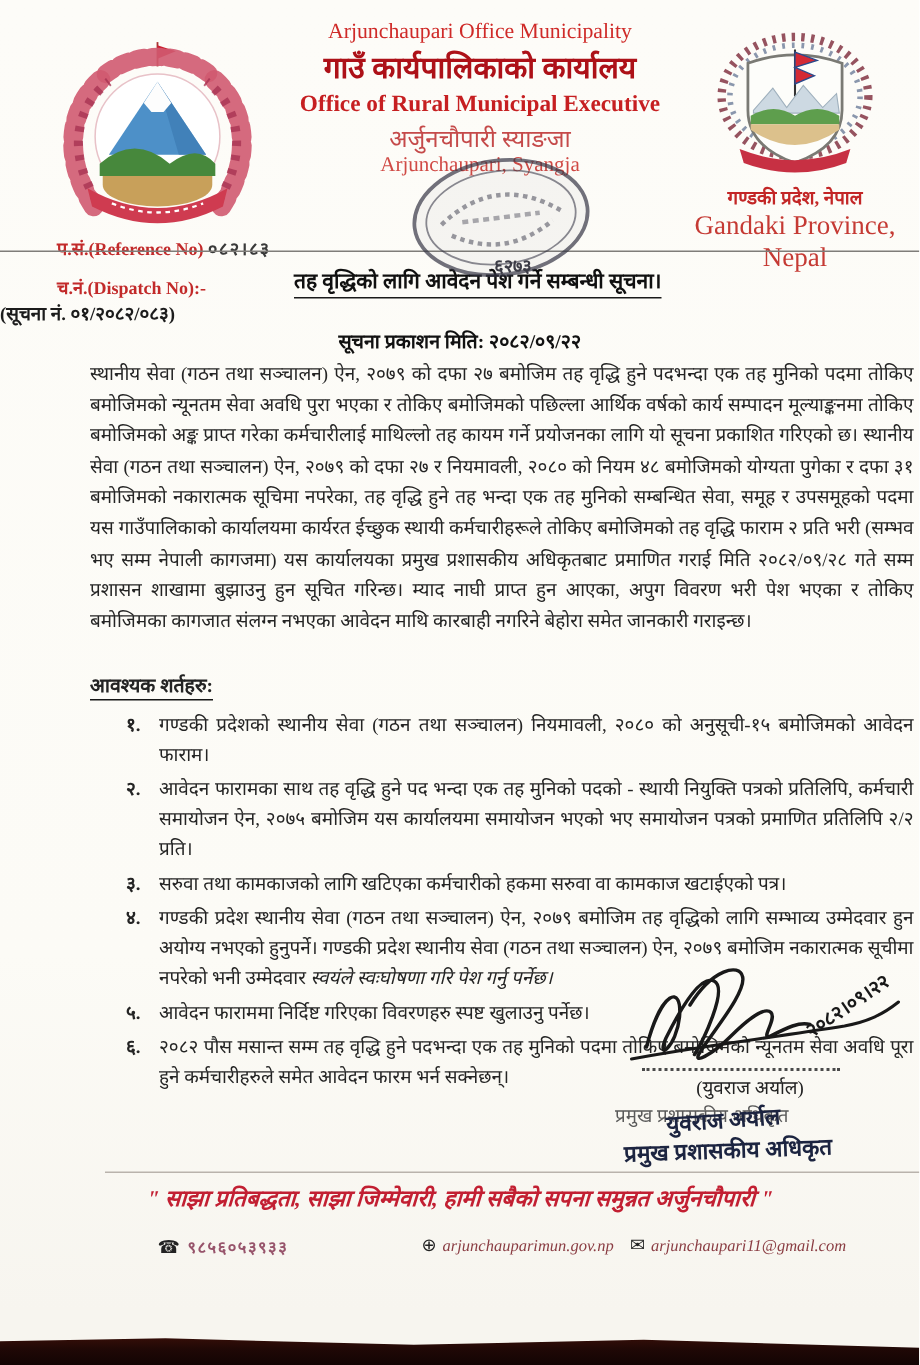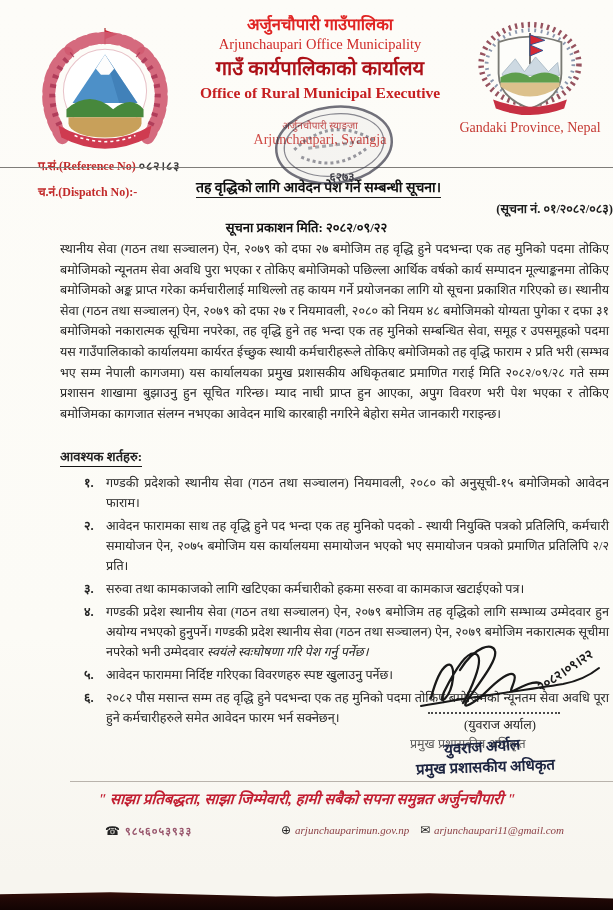--- a/index.html
+++ b/index.html
@@ -10,38 +10,38 @@
   html,body{width:613px;}
   body{font-family:var(--serif);}
   .page{
     position:relative;width:613px;height:910px;overflow:hidden;
     background:linear-gradient(180deg,#fdfcf8 0%,#fcfbf6 70%,#f7f5ef 96%);
   }
   
   .logo-left{position:absolute;left:34px;top:28px;width:142px;height:134px;}
   .right-head{position:absolute;left:452px;top:20px;width:156px;text-align:center;}
   .right-head .prov-np{font-weight:bold;font-size:12.5px;color:#c32626;margin-top:2px;}
-  .right-head .prov-en{font-size:14px;color:#c53a34;}
+  .right-head .prov-en{font-size:18px;color:#c53a34;}
   .center-head{position:absolute;left:150px;top:12px;width:340px;text-align:center;}
   .ch-np1{font-size:16.5px;font-weight:bold;color:#e02423;}
   .ch-en1{font-size:14.5px;color:#cf2a28;margin-top:1px;}
   .ch-np2{font-size:20px;font-weight:bold;color:#ad1118;margin-top:1px;}
   .ch-en2{font-size:15.5px;font-weight:bold;color:#c61f21;margin-top:3px;}
-  .ch-np3{font-size:10px;color:#c54a4a;margin-top:16px;}
+  .ch-np3{font-size:16px;color:#c54a4a;margin-top:2px;}
   .ch-en3{font-size:14px;color:#d04a45;}
   .refs{position:absolute;left:38px;top:121px;font-size:12px;color:#c22a2a;font-weight:bold;margin-top:36px;}
   .refs .row{margin-bottom:9px;}
   .refs .val{color:#3a3a3a;font-family:var(--sans);font-weight:bold;letter-spacing:1px;}
   .stamp{position:absolute;left:272px;top:103px;width:124px;height:84px;transform:rotate(-7deg);opacity:.82;z-index:5;}
   .stamp-num{position:absolute;left:312px;top:168px;width:60px;text-align:center;font-size:12px;font-weight:bold;color:#3c3c46;z-index:6;}
   .head-rule{position:absolute;left:0;top:167px;width:613px;border-top:1.6px solid #7f7d79;}
   
   .title-line{position:absolute;top:177px;left:12px;width:100%;text-align:center;z-index:2;}
   .title-line span{display:inline-block;font-size:14px;font-weight:bold;color:#101010;border-bottom:1.6px solid #1a1a1a;padding-bottom:1px;}
-  .notice-no{position:absolute;top:200px;left:0;width:100%;text-align:right;font-size:12.5px;font-weight:600;color:#1c1c1c;}
+  .notice-no{position:absolute;top:200px;left:0;width:100%;text-align:left;font-size:12.5px;font-weight:600;color:#1c1c1c;}
   .pub-date{position:absolute;top:218px;left:0;width:100%;text-align:center;font-size:13px;font-weight:bold;color:#111;}
   
   .flow{position:absolute;top:239px;left:60px;right:4px;color:#242424;}
   .body-para{font-size:12.6px;line-height:20.6px;text-align:justify;}
   .req-head{margin-top:23px;}
   .req-head span{display:inline-block;font-size:13px;font-weight:bold;border-bottom:1.5px solid #151515;padding-bottom:1px;}
   .req-list{margin-top:6px;padding-left:24px;}
   .req-item{display:flex;margin-bottom:3px;font-size:12.6px;line-height:20px;}
   .req-num{width:22px;flex:none;font-weight:bold;}
   .req-text{flex:1;text-align:justify;}
@@ -86,40 +86,40 @@
     <polygon points="38,74 70,26 102,74" fill="#4d90c8"></polygon>
     <polygon points="70,26 102,74 84,74" fill="#3c7ab2" opacity="0.7"></polygon>
     <polygon points="61,40 70,26 79,40 74,46 66,46" fill="#fdfdfd"></polygon>
     <path d="M32,80 Q55,60 78,80 Q96,66 108,80 L108,88 L32,88 Z" fill="#47883c"></path>
     <path d="M34,88 h72 v6 a36,14 0 0 1 -72,0 z" fill="#c8a05a"></path>
     <path d="M24,96 Q70,122 116,96 L113,108 Q70,130 27,108 Z" fill="#cf3b50"></path>
     <path d="M40,106 Q70,118 100,106" stroke="#ffffff" stroke-width="1.5" stroke-dasharray="3 3" fill="none"></path>
   </svg>
 
   <div class="center-head">
-    <div class="ch-np1">अर्जुनचौपारी गाउँपालिका</div>
     <div class="ch-en1">Arjunchaupari Office Municipality</div>
     <div class="ch-np2">गाउँ कार्यपालिकाको कार्यालय</div>
     <div class="ch-en2">Office of Rural Municipal Executive</div>
     <div class="ch-np3">अर्जुनचौपारी स्याङजा</div>
     <div class="ch-en3">Arjunchaupari, Syangja</div>
   </div>
 
   <div class="right-head">
     <svg width="112" height="96" viewBox="0 0 120 104">
       <ellipse cx="60" cy="48" rx="53" ry="43" fill="none" stroke="#7c2838" stroke-width="6" stroke-dasharray="2.5 4.5" opacity="0.8"></ellipse>
       <ellipse cx="60" cy="48" rx="47" ry="37" fill="none" stroke="#2c4470" stroke-width="4" stroke-dasharray="2 5" opacity="0.55"></ellipse>
       <path d="M26,24 Q60,12 94,24 L94,58 Q94,84 60,96 Q26,84 26,58 Z" fill="#fdfdfa" stroke="#7a7a74" stroke-width="2"></path>
       <line x1="60" y1="14" x2="60" y2="48" stroke="#333" stroke-width="1.5"></line>
       <path d="M60,16 L76,22 L60,27 L74,33 L60,39 Z" fill="#d42a35" stroke="#2b4a8c" stroke-width="1"></path>
       <path d="M30,58 L44,42 L54,56 L66,40 L80,56 L90,46 L92,60 L30,60 Z" fill="#cdd9e2" stroke="#9fb0bd" stroke-width="0.8"></path>
       <path d="M28,62 Q45,52 60,62 Q76,52 92,62 L92,68 L28,68 Z" fill="#5e9e4d"></path>
       <path d="M28,68 L92,68 L92,72 Q60,94 28,72 Z" fill="#dcc18c"></path>
       <path d="M20,86 Q60,102 100,86 L97,96 Q60,110 23,96 Z" fill="#c73043"></path>
     </svg>
+    <div class="prov-np">गण्डकी प्रदेश, नेपाल</div>
     <div class="prov-en">Gandaki Province, Nepal</div>
   </div>
 
   <div class="refs">
     <div class="row">
       <span>प.सं.(Reference No)</span>
       <span class="val">०८२।८३</span>
     </div>
     <div class="row">
       <span>च.नं.(Dispatch No):-</span>

